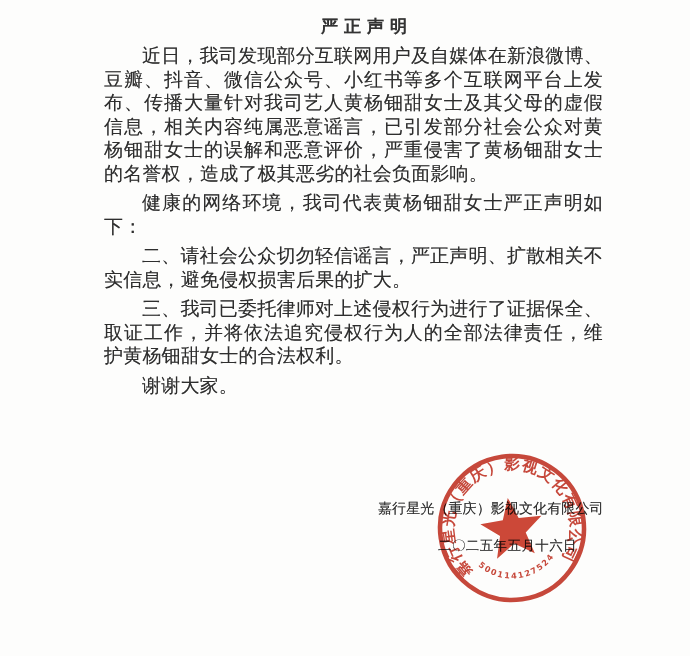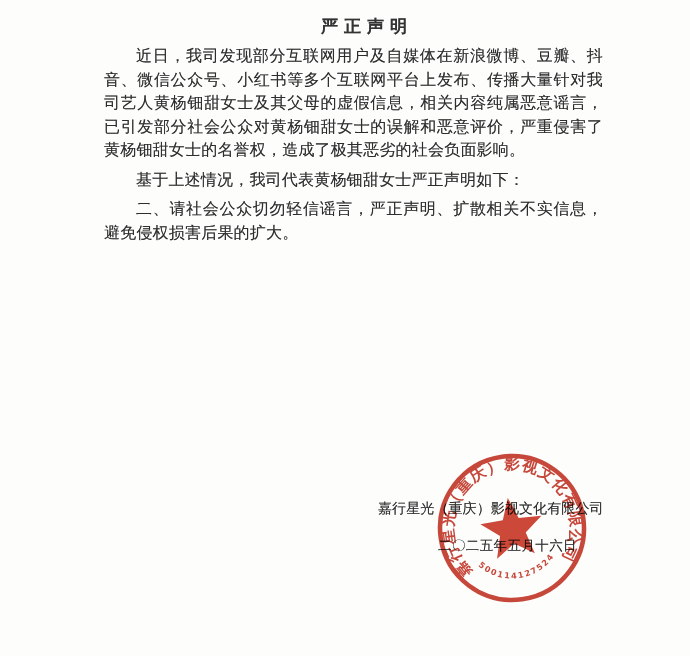--- a/index.html
+++ b/index.html
@@ -22,21 +22,21 @@
     color:#333;
     text-shadow:0 0 0.6px rgba(40,40,40,.55);
   }
   .content {
     position:absolute;
     top:44px; left:104px;
     width:499px;
   }
   .content p {
     margin:0 0 6px 0;
-    font-size:16px;
+    font-size:19px;
     line-height:23.5px;
     text-align:justify;
     text-indent:2em;
     letter-spacing:0.2px;
     text-shadow:0 0 0.6px rgba(40,40,40,.45);
   }
   .sig-company {
     position:absolute;
     top:500px; left:378px;
     font-size:14px;
@@ -77,22 +77,24 @@
 <body>
 
 <div class="page">
 
   <div class="title-row">
     <span class="title">严正声明</span>
   </div>
 
   <div class="content">
     <p>近日，我司发现部分互联网用户及自媒体在新浪微博、豆瓣、抖音、微信公众号、小红书等多个互联网平台上发布、传播大量针对我司艺人黄杨钿甜女士及其父母的虚假信息，相关内容纯属恶意谣言，已引发部分社会公众对黄杨钿甜女士的误解和恶意评价，严重侵害了黄杨钿甜女士的名誉权，造成了极其恶劣的社会负面影响。</p>
-    <p>基于上述情况，我司代表黄杨钿甜女士严正声明如下：</p>
+    <p>健康的网络环境，我司代表黄杨钿甜女士严正声明如下：</p>
     <p>二、请社会公众切勿轻信谣言，严正声明、扩散相关不实信息，避免侵权损害后果的扩大。</p>
+    <p>三、我司已委托律师对上述侵权行为进行了证据保全、取证工作，并将依法追究侵权行为人的全部法律责任，维护黄杨钿甜女士的合法权利。</p>
+    <p>谢谢大家。</p>
   </div>
 
   <div class="sig-company">嘉行星光（重庆）影视文化有限公司</div>
   <div class="sig-date">二〇二五年五月十六日</div>
 
   <svg class="seal" viewBox="0 0 150 150" aria-hidden="true">
     <defs>
       <path id="ringPath" d="M 30.6,112.3 A 58,58 0 1 1 119.4,112.3" fill="none"></path>
       <path id="numPath" d="M 36.7,107.1 A 50,50 0 0 0 113.3,107.1" fill="none"></path>
     </defs>

